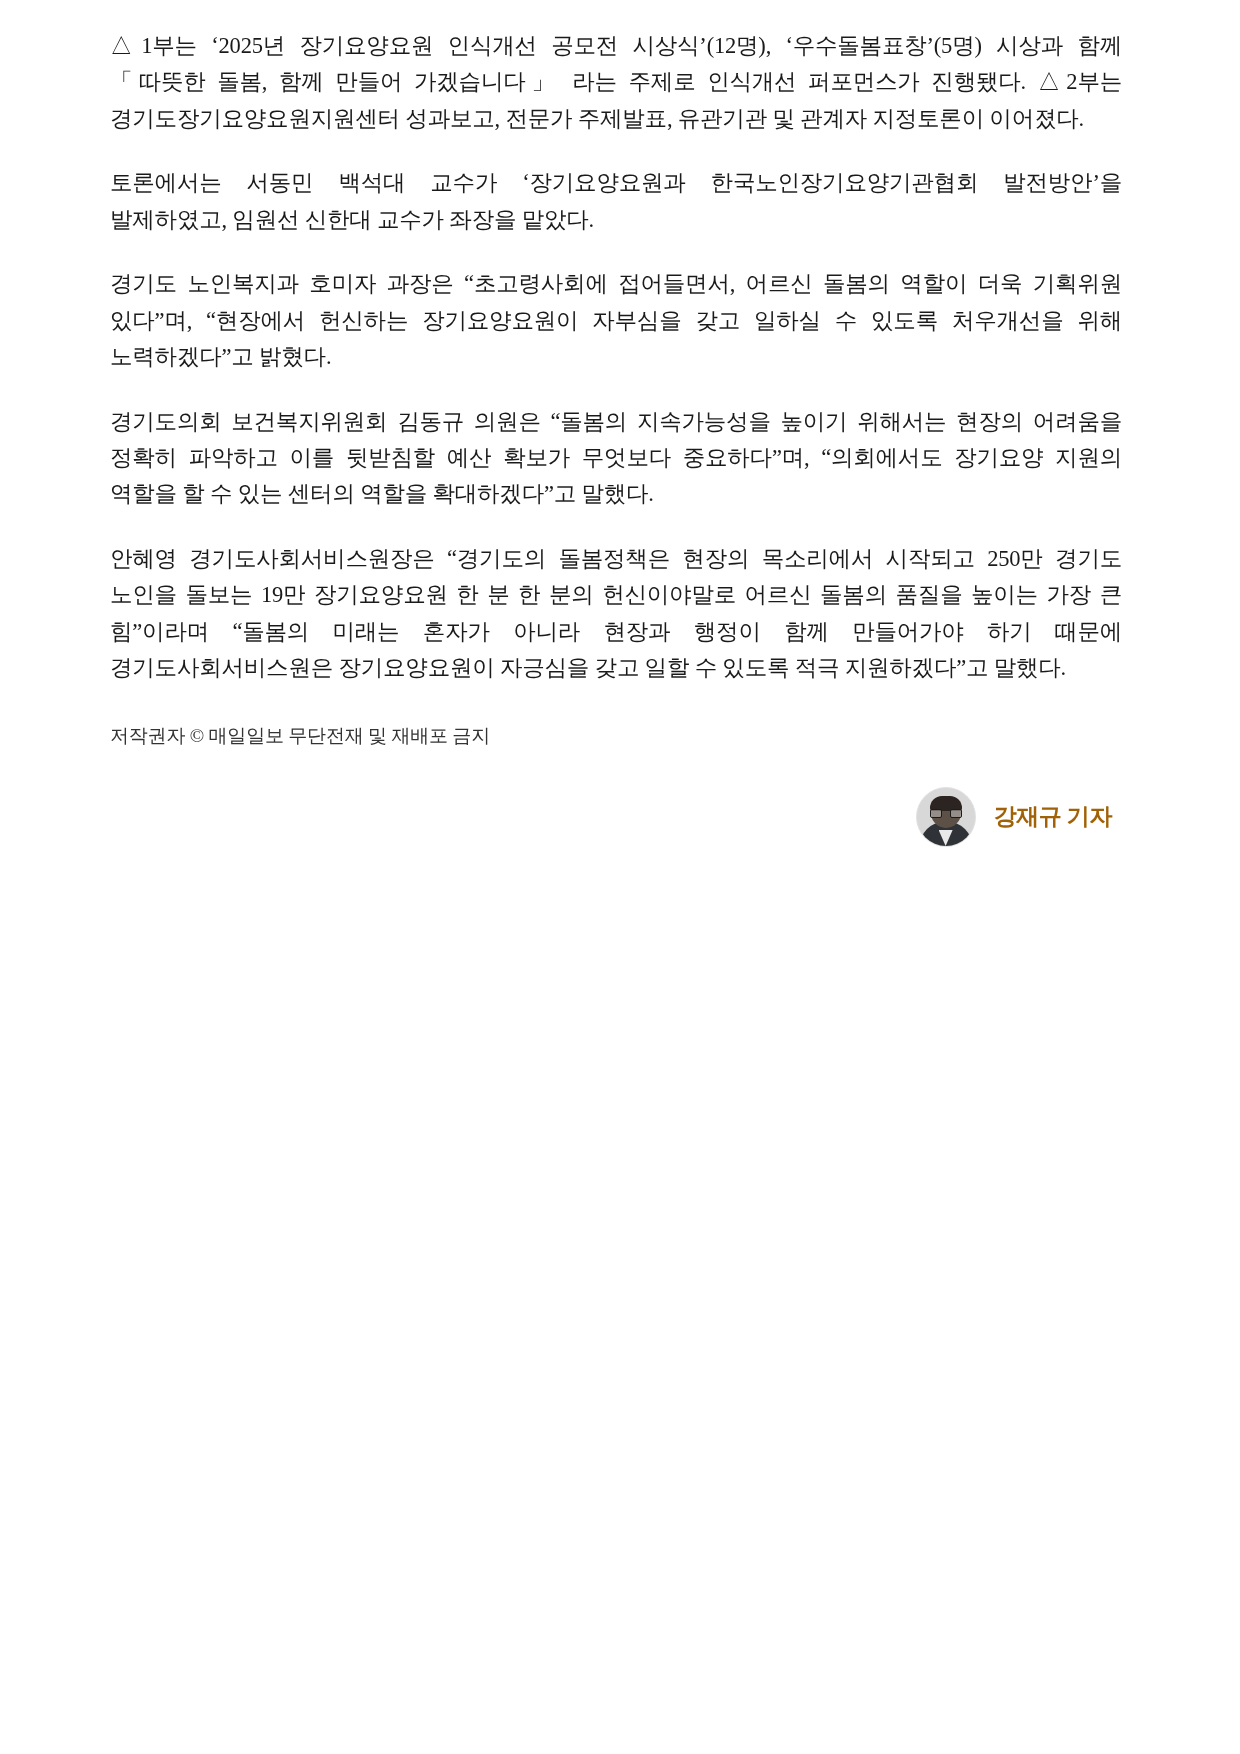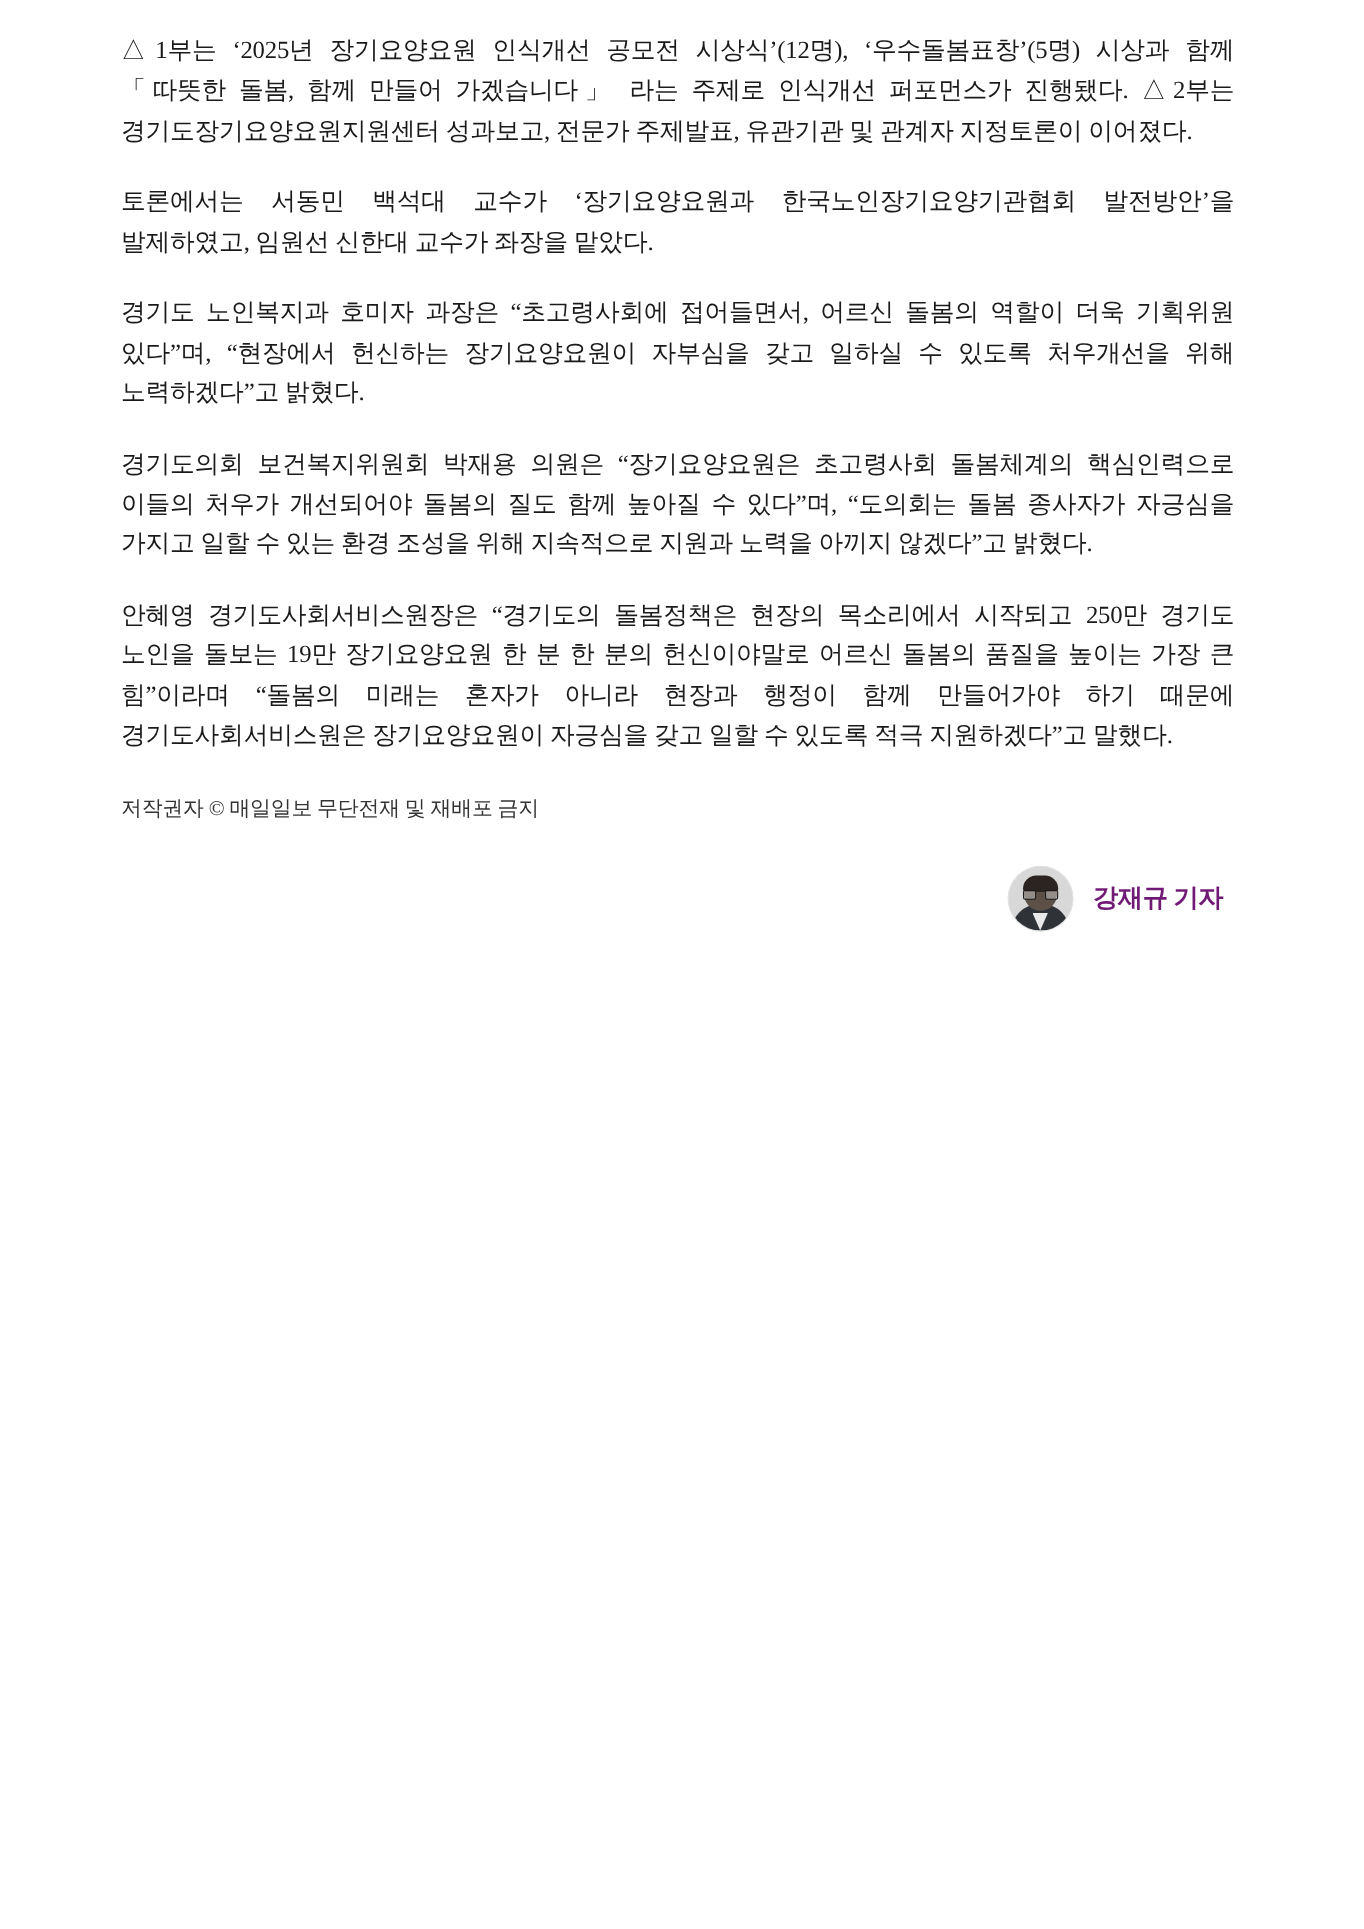--- a/index.html
+++ b/index.html
@@ -122,33 +122,33 @@
     width: 14px;
     height: 16px;
     margin-left: -7px;
     background: #e9e9ea;
     clip-path: polygon(50% 100%, 0 0, 100% 0);
   }
   .reporter-name {
     font-size: 23px;
     font-weight: bold;
     letter-spacing: -0.4px;
-    color: #701a75;
+    color: #a16207;
   }
 </style>
 </head>
 <body>
 
 <div class="page">
   <div class="article-body">
 
     <p class="para">△1부는 ‘2025년 장기요양요원 인식개선 공모전 시상식’(12명), ‘우수돌봄표창’(5명) 시상과 함께 「따뜻한 돌봄, 함께 만들어 가겠습니다」 라는 주제로 인식개선 퍼포먼스가 진행됐다. △2부는 경기도장기요양요원지원센터 성과보고, 전문가 주제발표, 유관기관 및 관계자 지정토론이 이어졌다.</p>
     <p class="para">토론에서는 서동민 백석대 교수가 ‘장기요양요원과 한국노인장기요양기관협회 발전방안’을 발제하였고, 임원선 신한대 교수가 좌장을 맡았다.</p>
     <p class="para">경기도 노인복지과 호미자 과장은 “초고령사회에 접어들면서, 어르신 돌봄의 역할이 더욱 기획위원 있다”며, “현장에서 헌신하는 장기요양요원이 자부심을 갖고 일하실 수 있도록 처우개선을 위해 노력하겠다”고 밝혔다.</p>
-    <p class="para">경기도의회 보건복지위원회 박재용 의원은 “장기요양요원은 초고령사회 돌봄체계의 핵심인력으로 이들의 처우가 개선되어야 돌봄의 질도 함께 높아질 수 있다”며, “도의회는 돌봄 종사자가 자긍심을 가지고 일할 수 있는 환경 조성을 위해 지속적으로 지원과 노력을 아끼지 않겠다”고 밝혔다.</p>
+    <p class="para">경기도의회 보건복지위원회 김동규 의원은 “돌봄의 지속가능성을 높이기 위해서는 현장의 어려움을 정확히 파악하고 이를 뒷받침할 예산 확보가 무엇보다 중요하다”며, “의회에서도 장기요양 지원의 역할을 할 수 있는 센터의 역할을 확대하겠다”고 말했다.</p>
     <p class="para">안혜영 경기도사회서비스원장은 “경기도의 돌봄정책은 현장의 목소리에서 시작되고 250만 경기도 노인을 돌보는 19만 장기요양요원 한 분 한 분의 헌신이야말로 어르신 돌봄의 품질을 높이는 가장 큰 힘”이라며 “돌봄의 미래는 혼자가 아니라 현장과 행정이 함께 만들어가야 하기 때문에 경기도사회서비스원은 장기요양요원이 자긍심을 갖고 일할 수 있도록 적극 지원하겠다”고 말했다.</p>
 
     <div class="copyright">저작권자 © 매일일보 무단전재 및 재배포 금지</div>
 
     <div class="byline">
       <div class="avatar">
         <span class="body"></span>
         <span class="collar"></span>
         <span class="head"></span>
         <span class="hair"></span>

